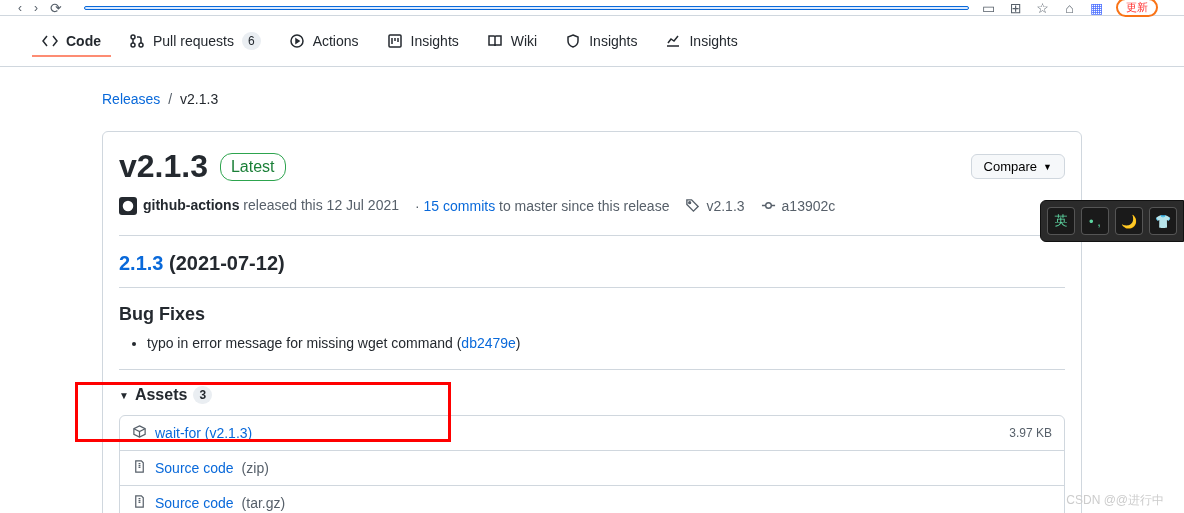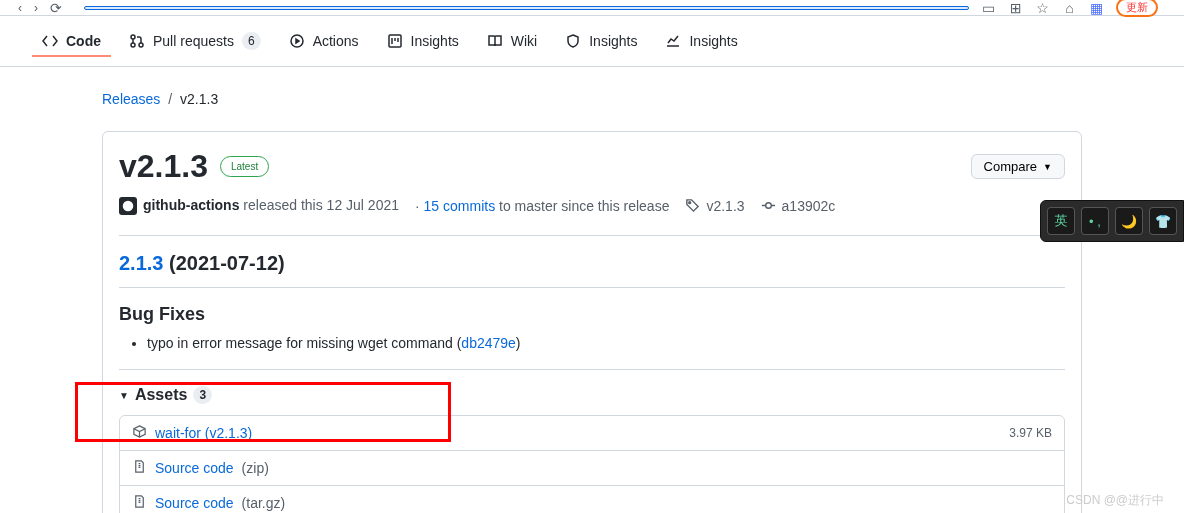--- a/index.html
+++ b/index.html
@@ -16,21 +16,21 @@
     .tab svg, .tab .ico { width: 16px; height: 16px; }
     .counter { background: #eaeef2; color: #24292f; border-radius: 10px; padding: 0 6px; font-size: 12px; line-height: 18px; min-width: 18px; text-align: center; }
     .container { max-width: 1012px; margin: 0 auto; padding: 24px 16px; }
     .breadcrumb { font-size: 14px; margin-bottom: 24px; }
     .breadcrumb a { color: #0969da; text-decoration: none; }
     .breadcrumb .sep { color: #57606a; margin: 0 4px; }
     .release-box { border: 1px solid #d0d7de; border-radius: 6px; padding: 16px 16px 24px; }
     .release-header { display: flex; align-items: center; justify-content: space-between; margin-bottom: 12px; }
     .release-title-row { display: flex; align-items: center; gap: 12px; }
     .release-title { font-size: 32px; font-weight: 600; }
-    .latest-badge { border: 1px solid #2da44e; color: #1a7f37; border-radius: 12px; padding: 4px 10px; font-size: 10px; font-weight: 500; }
+    .latest-badge { border: 1px solid #2da44e; color: #1a7f37; border-radius: 12px; padding: 4px 10px; font-size: 16px; font-weight: 500; }
     .compare-btn { border: 1px solid #d0d7de; border-radius: 6px; background: #f6f8fa; padding: 4px 12px; font-size: 13px; cursor: pointer; display: flex; align-items: center; gap: 6px; }
     .meta-row { display: flex; align-items: center; gap: 16px; font-size: 14px; color: #57606a; margin-bottom: 20px; flex-wrap: wrap; }
     .meta-row .avatar { width: 18px; height: 18px; background: #24292f; border-radius: 3px; display: inline-flex; align-items: center; justify-content: center; }
     .meta-row strong { color: #24292f; font-weight: 600; }
     .meta-row a { color: #0969da; text-decoration: none; }
     .meta-item { display: flex; align-items: flex-start; gap: 6px; }
     .divider { border-top: 1px solid #d0d7de; margin: 12px 0 16px; }
     .changelog-h { font-size: 20px; font-weight: 600; margin-bottom: 8px; }
     .changelog-h a { color: #0969da; text-decoration: none; }
     .bugfix-h { font-size: 18px; font-weight: 600; margin: 12px 0 10px; }

